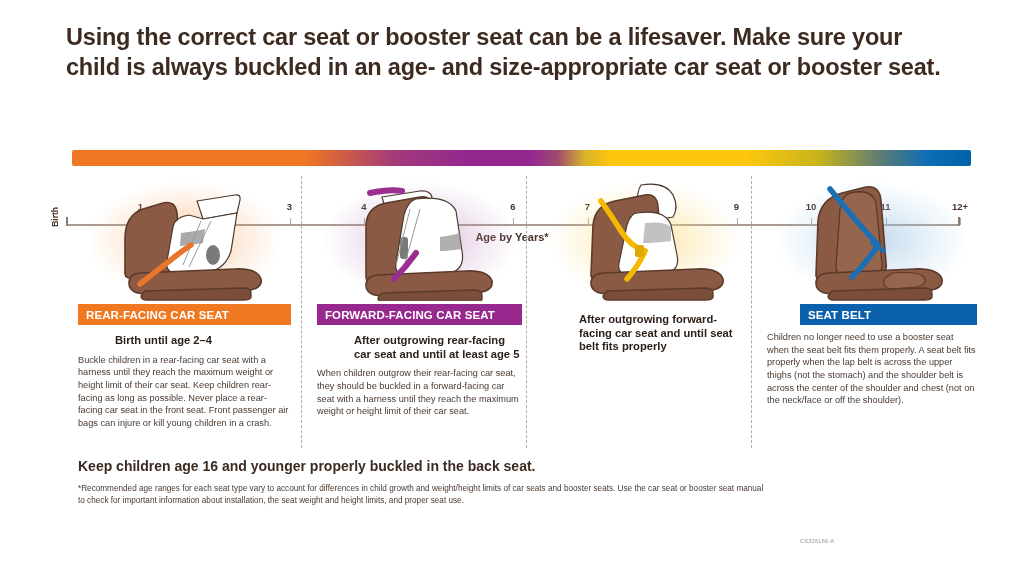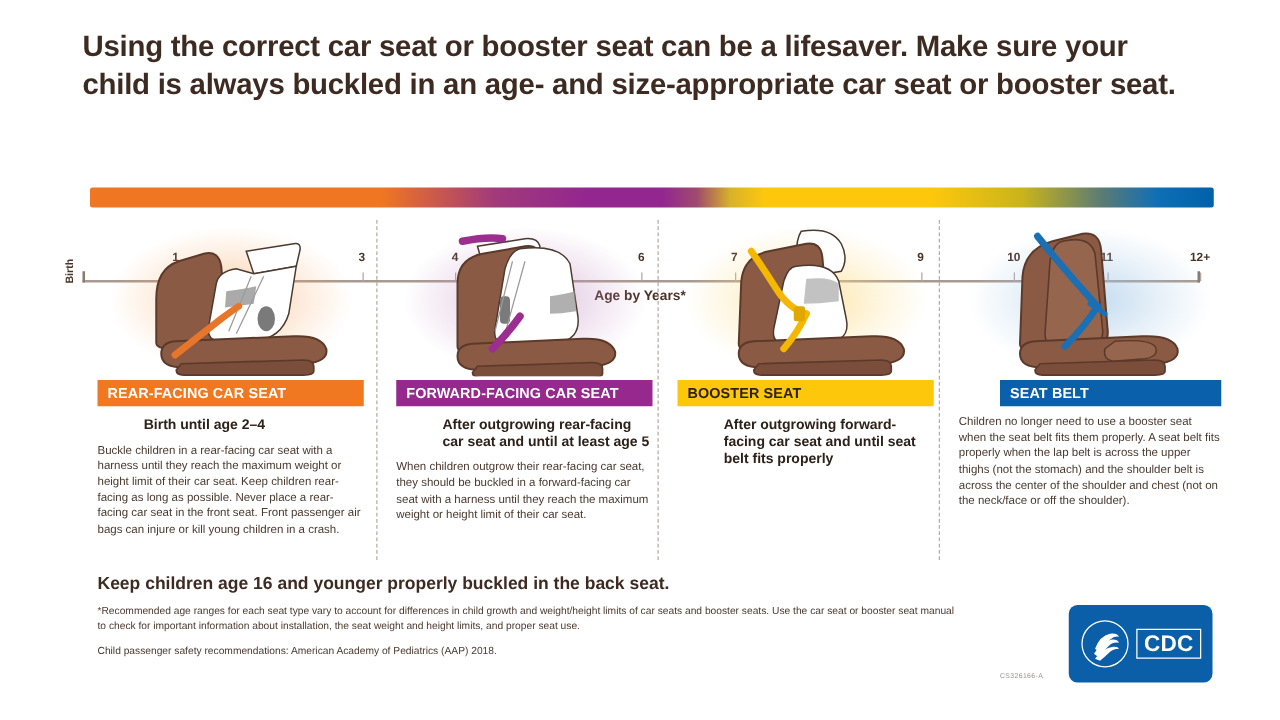--- a/index.html
+++ b/index.html
@@ -219,21 +219,20 @@
         <path d="M46 96 L48 46 Q50 26 70 22 L100 16 Q112 14 113 28 L118 84 Q120 98 104 100 L58 102 Q46 102 46 96 Z" fill="#8a5a44" stroke="#5c3a2a" stroke-width="1.6"></path>
         <path d="M92 34 Q120 30 126 46 L132 76 Q136 94 114 96 L84 96 Q72 96 74 84 L82 46 Q86 34 92 34 Z" fill="#ffffff" stroke="#4a3a30" stroke-width="1.2"></path>
         <path d="M100 44 Q120 42 126 48 L126 62 Q110 64 98 64 Z" fill="#9a9a9a" opacity="0.6"></path>
         <path d="M58 94 L152 90 Q174 89 178 100 Q180 110 162 112 L64 115 Q46 115 46 104 Q46 95 58 94 Z" fill="#8a5a44" stroke="#5c3a2a" stroke-width="1.6"></path>
         <path d="M62 112 L160 109 Q168 109 168 114 L168 118 Q168 121 160 121 L64 121 Q58 121 58 117 Z" fill="#7a4e3a" stroke="#5c3a2a" stroke-width="1.4"></path>
         <path d="M56 22 Q66 36 76 52 Q86 68 100 72" stroke="#f5b800" stroke-width="5.5" fill="none" stroke-linecap="round"></path>
         <path d="M100 72 Q94 86 82 100" stroke="#f5b800" stroke-width="5.5" fill="none" stroke-linecap="round"></path>
         <rect x="90" y="66" width="9" height="12" rx="2" fill="#e0a800"></rect>
       </svg>
     </div>
-    <div class="hdr dark" style="background:#fdc70c;">BOOSTER SEAT</div>
     <div class="sub">After outgrowing forward-facing car seat and until seat belt fits properly</div>
   </div>
 
   <div class="panel" style="left:767px; width:210px;">
     <div class="illus">
       <div class="glow" style="background: radial-gradient(ellipse at center, rgba(157,196,228,0.62) 0%, rgba(157,196,228,0.2) 45%, rgba(255,255,255,0) 70%);"></div>
       <svg class="seat-svg" width="200" height="122" viewBox="0 0 200 122">
         <path d="M44 96 L46 42 Q48 20 70 14 L94 8 Q108 6 109 22 L114 84 Q116 98 100 100 L56 102 Q44 102 44 96 Z" fill="#8a5a44" stroke="#5c3a2a" stroke-width="1.6"></path>
         <path d="M78 14 Q100 9 104 24 L110 84 Q112 96 96 98 L74 98 Q64 98 64 88 L68 30 Q70 16 78 14 Z" fill="#96654e" stroke="#5c3a2a" stroke-width="1.3"></path>
         <path d="M56 94 L142 90 Q166 89 170 100 Q172 110 154 112 L62 115 Q44 115 44 104 Q44 95 56 94 Z" fill="#8a5a44" stroke="#5c3a2a" stroke-width="1.6"></path>
@@ -243,28 +242,16 @@
         <path d="M106 66 Q96 82 80 98" stroke="#1b6fb5" stroke-width="5.5" fill="none" stroke-linecap="round"></path>
         <path d="M100 64 L112 72" stroke="#1b6fb5" stroke-width="4" fill="none" stroke-linecap="round"></path>
       </svg>
     </div>
     <div class="hdr" style="background:#0b60ab;margin-left:33px;">SEAT BELT</div>
     <div class="body">Children no longer need to use a booster seat when the seat belt fits them properly. A seat belt fits properly when the lap belt is across the upper thighs (not the stomach) and the shoulder belt is across the center of the shoulder and chest (not on the neck/face or off the shoulder).</div>
   </div>
 
   <div class="foot-head">Keep children age 16 and younger properly buckled in the back seat.</div>
   <div class="foot-note">*Recommended age ranges for each seat type vary to account for differences in child growth and weight/height limits of car seats and booster seats. Use the car seat or booster seat manual to check for important information about installation, the seat weight and height limits, and proper seat use.</div>
-  <div class="foot-src">Child passenger safety recommendations: American Academy of Pediatrics (AAP) 2018.</div>
   <div class="cs-code">CS326166-A</div>
 
-  <div class="cdc-logo">
-    <svg class="cdc-seal" viewBox="0 0 100 100">
-      <circle cx="50" cy="50" r="46" fill="none" stroke="#ffffff" stroke-width="2.5"></circle>
-      <path d="M30 60 Q40 34 60 30 Q74 28 78 36 Q68 34 60 42 Q50 54 38 66 Z" fill="#ffffff"></path>
-      <path d="M28 70 Q42 46 62 42 Q74 40 78 48 Q66 46 58 54 Q48 64 36 76 Z" fill="#ffffff"></path>
-      <path d="M30 80 Q46 58 66 56 Q76 55 78 60 Q66 60 58 68 Q50 76 40 84 Z" fill="#ffffff"></path>
-    </svg>
-    <div class="cdc-box">
-      <span class="cdc-text">CDC</span>
-    </div>
-  </div>
 
 </div>
 
 </body></html>

